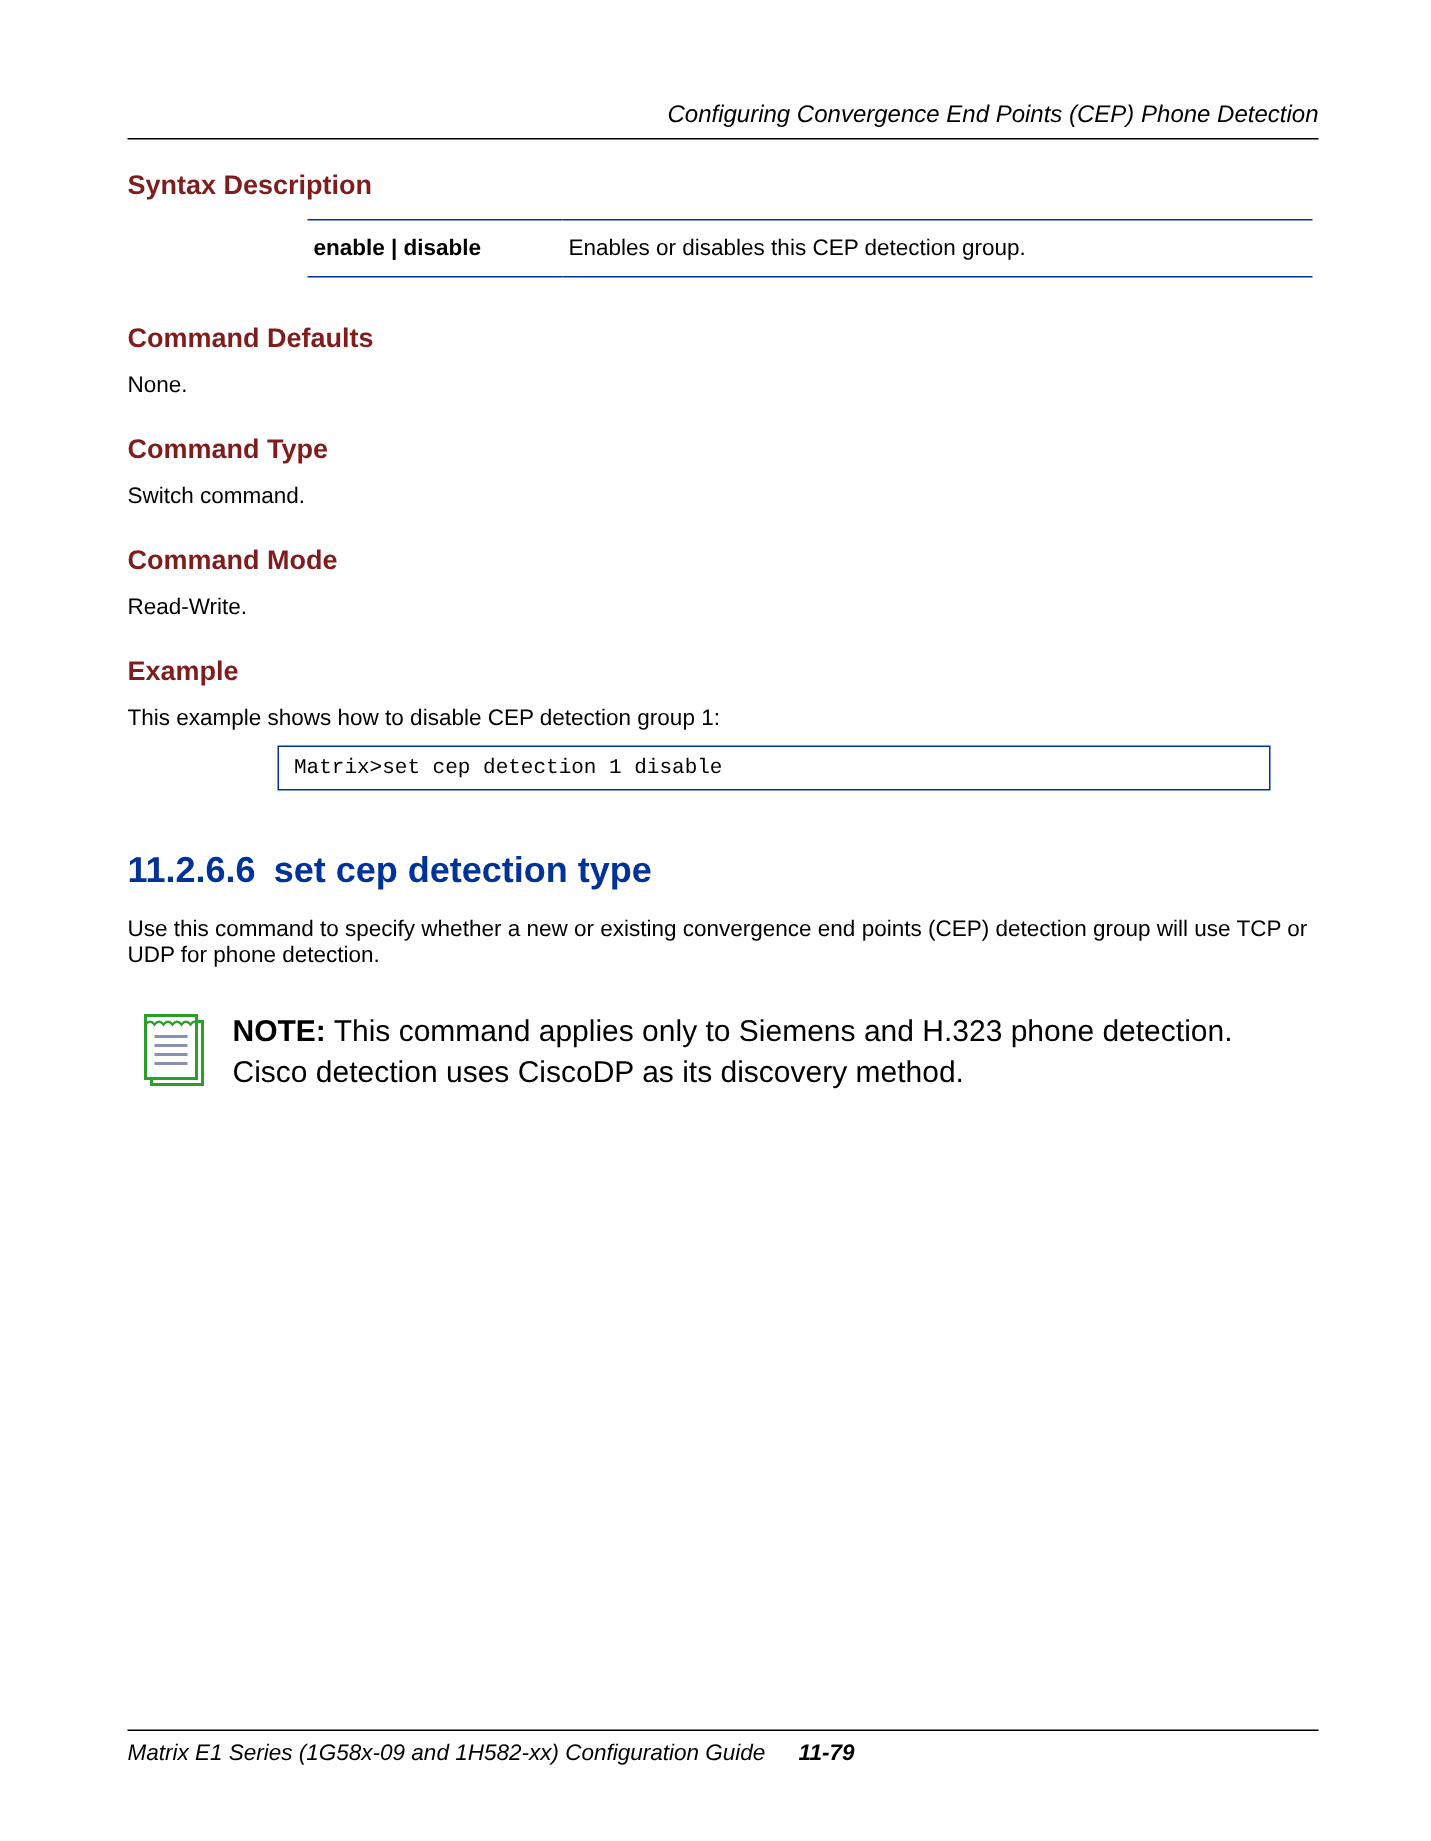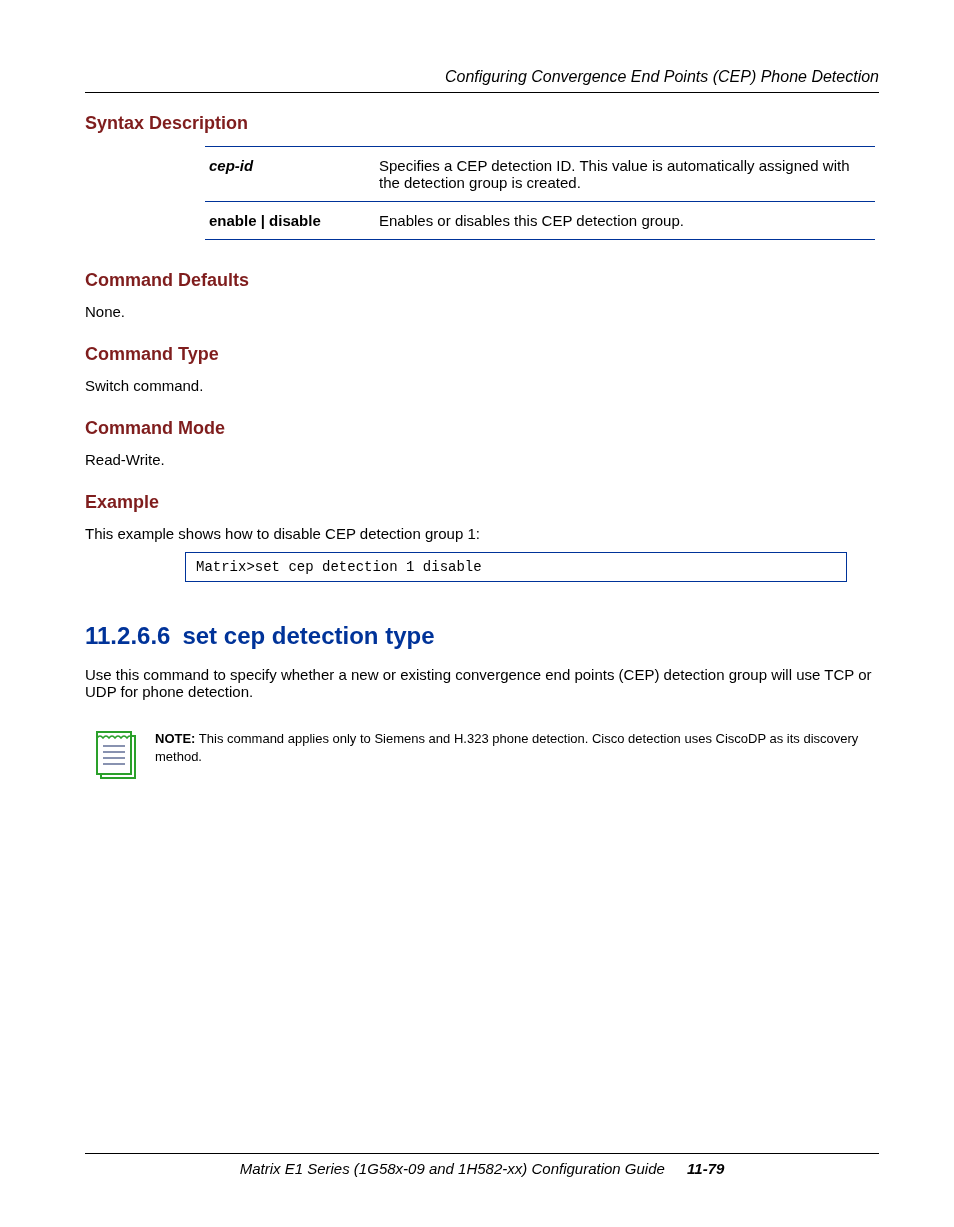--- a/index.html
+++ b/index.html
@@ -16,23 +16,23 @@
   .header-sub { font-style: italic; font-size: 16px; color: #000; margin-top: 18px; }
   .hr-top { border: none; border-top: 1px solid #000; margin-top: 4px; margin-bottom: 20px; }
   .blue-heading { color: #7f1d1d; font-weight: bold; font-size: 18px; margin-bottom: 12px; }
   .syntax-table { margin-left: 120px; width: 670px; margin-bottom: 30px; }
   .body-text { font-size: 15px; margin-bottom: 24px; }
   .section-heading { color: #003399; font-weight: bold; font-size: 24px; margin-top: 40px; margin-bottom: 16px; }
   .section-num { margin-right: 12px; }
   .example-box { border: 1.5px solid #003399; margin-left: 100px; width: 662px; padding: 6px 10px; font-family: "Courier New", monospace; font-size: 14px; margin-bottom: 30px; }
   .note-block { display: flex; align-items: flex-start; gap: 16px; margin-top: 30px; margin-left: 10px; margin-right: 10px; }
   .note-icon { flex-shrink: 0; }
-  .note-text { font-size: 13px; line-height: 1.35; }
+  .note-text { font-size: 20px; line-height: 1.35; }
   .note-label { font-weight: bold; }
-  .footer { position: absolute; bottom: 50px; left: 85px; right: 75px; text-align: center; font-size: 15px; margin-top: 41px; }
+  .footer { position: absolute; bottom: 50px; left: 85px; right: 75px; text-align: left; font-size: 15px; margin-top: 41px; }
   .footer .guide { font-style: italic; }
   .footer .page { font-weight: bold; font-style: italic; margin-left: 18px; }
   .hr-bottom { border: none; border-top: 1px solid #000; margin-bottom: 6px; }
   table.syntax { border-collapse: collapse; width: 100%; }
   table.syntax tr { border-top: 1px solid #003399; }
   table.syntax tr:last-child { border-bottom: 1px solid #003399; }
   table.syntax td { padding: 10px 4px; font-size: 15px; vertical-align: top; }
   table.syntax td:first-child { width: 170px; }
   .italic-bold { font-style: italic; font-weight: bold; }
   .bold { font-weight: bold; }
@@ -42,24 +42,20 @@
 
 <div class="header-block">
   <div class="header-sub">Configuring Convergence End Points (CEP) Phone Detection</div>
 </div>
 <hr class="hr-top">
 
 <div class="blue-heading">Syntax Description</div>
 <div class="syntax-table">
   <table class="syntax">
     <tbody>
-        <tr>
-      <td><span class="italic-bold">cep-id</span></td>
-      <td>Specifies a CEP detection ID. This value is automatically assigned with the detection group is created.</td>
-    </tr>
     <tr>
       <td><span class="bold">enable | disable</span></td>
       <td>Enables or disables this CEP detection group.</td>
     </tr>
   </tbody>
     </table>
 </div>
 
 <div class="blue-heading">Command Defaults</div>
 <div class="body-text">None.</div>

